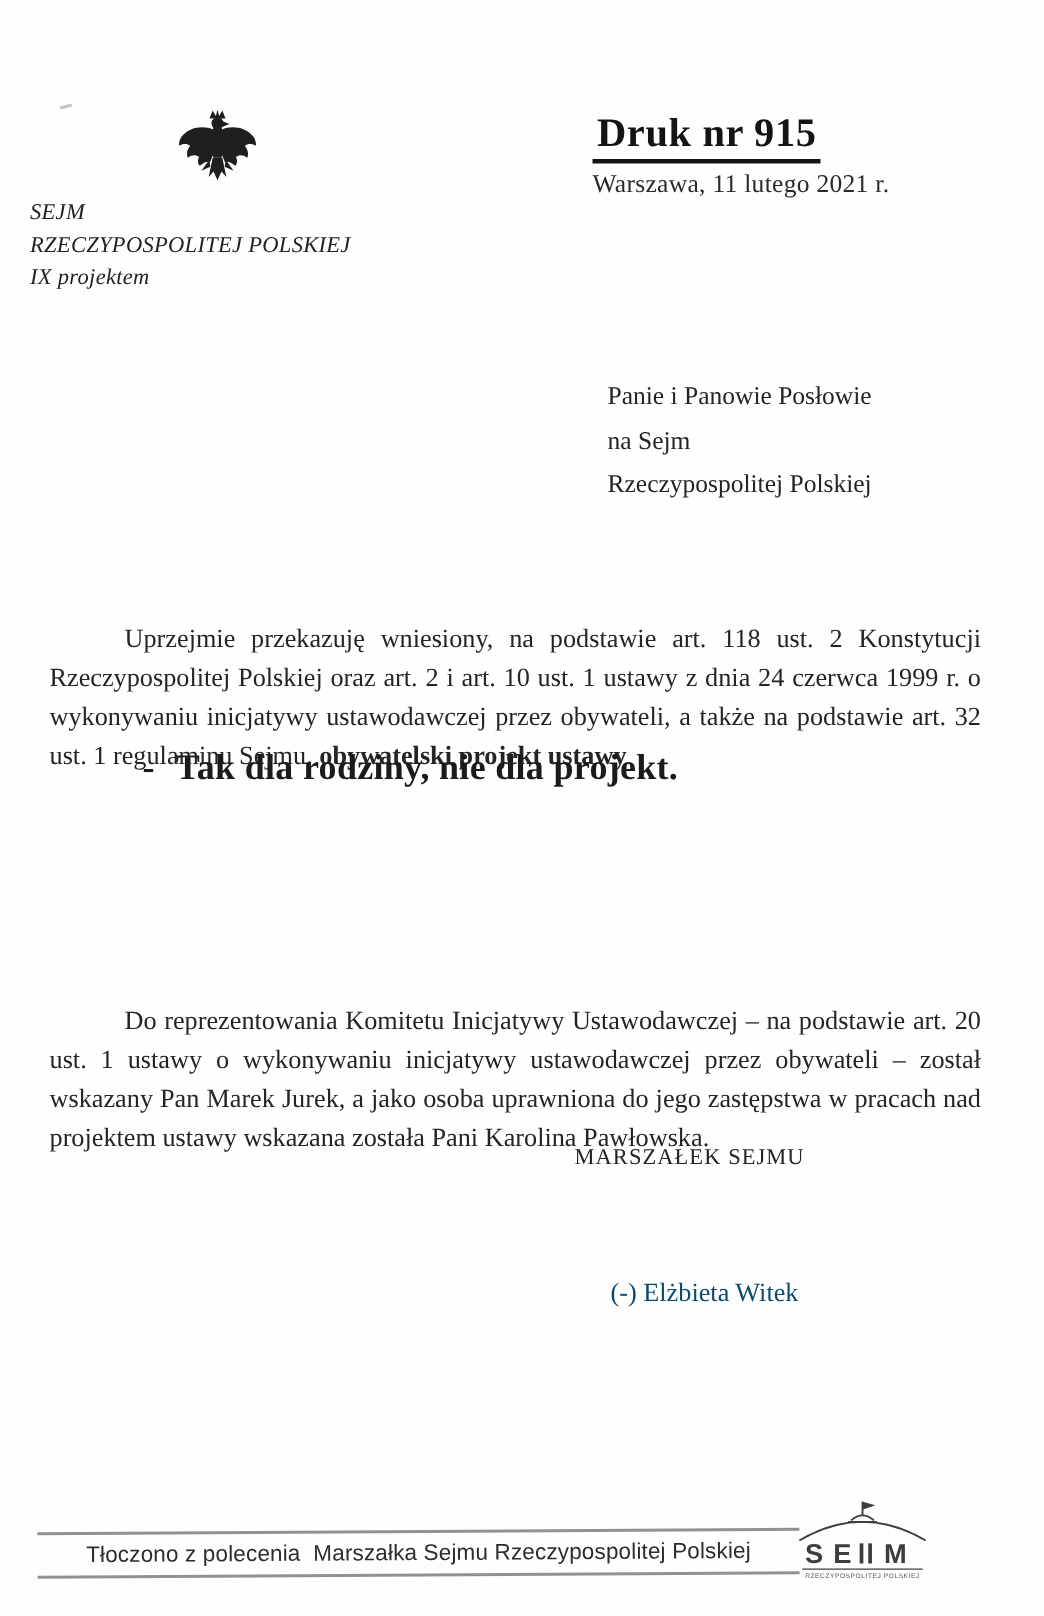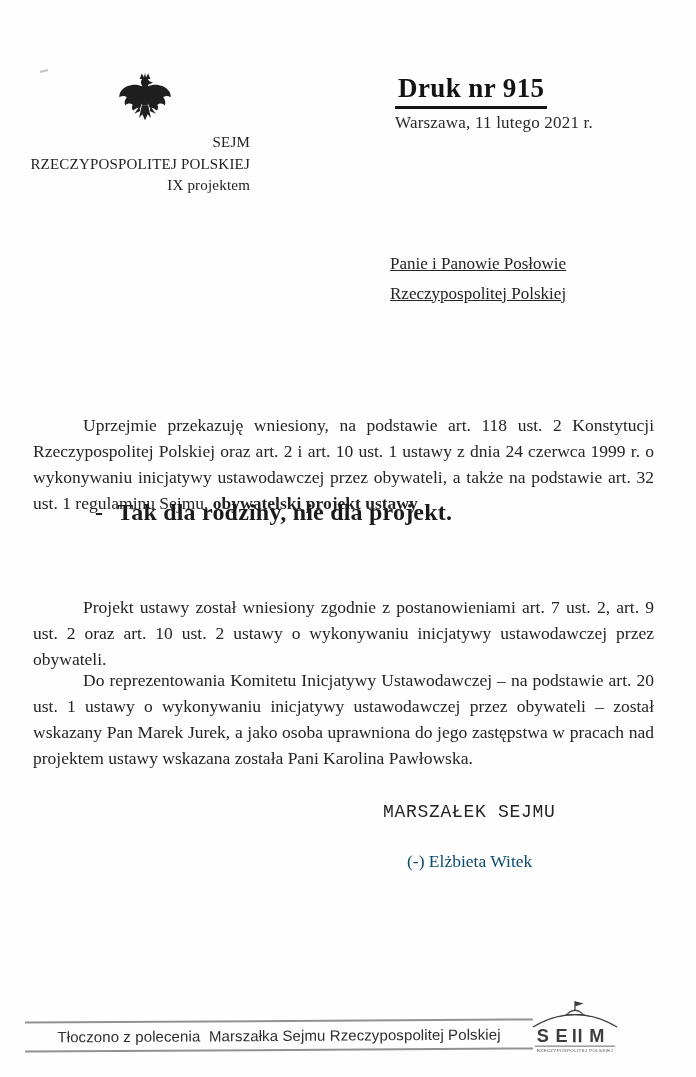--- a/index.html
+++ b/index.html
@@ -8,40 +8,40 @@
     font-family:"Liberation Serif",serif;color:#262626;overflow:hidden;
   }
   .abs{position:absolute;}
   .b{font-weight:bold;}
 
   
   .speck{left:40px;top:70px;width:8px;height:2px;background:#c4c4c4;transform:rotate(-14deg);}
 
   
   .emblem{left:117px;top:72px;width:56px;height:60px;}
-  .org{left:4px;top:132px;width:246px;text-align:right;font-size:15px;line-height:21.5px;color:#222;letter-spacing:.2px;}
+  .org{left:20px;top:132px;width:246px;text-align:left;font-size:15px;line-height:21.5px;color:#222;letter-spacing:.2px;font-style:italic;}
 
   
   .hdr-right{left:395px;top:73px;width:212px;text-align:left;}
   .doc-number{display:inline-block;font-weight:bold;font-size:27px;color:#141414;border-bottom:3px solid #141414;padding:0 3px 2px 3px;letter-spacing:.4px;}
   .dateline{font-size:17px;margin-top:4px;color:#2a2a2a;letter-spacing:.2px;}
 
   
-  .addressee{left:390px;top:249px;font-size:17px;line-height:29.5px;color:#242424;text-decoration:underline;}
+  .addressee{left:405px;top:249px;font-size:17px;line-height:29.5px;color:#242424;}
 
   
   .para{left:33px;width:621px;font-size:17.5px;line-height:26px;text-align:justify;text-indent:50px;color:#242424;margin-top:24px;}
   .para1{top:388px;}
   .para2{top:570px;}
   .para3{top:643px;}
 
   .title-row{left:95px;top:499px;display:flex;gap:14px;font-size:24px;font-weight:bold;color:#1b1b1b;letter-spacing:.2px;}
 
   
-  .sig-role{left:383px;top:802px;font-size:18px;letter-spacing:.7px;color:#242424;font-family:Liberation Mono, monospace;}
+  .sig-role{left:383px;top:764px;font-size:15px;letter-spacing:.7px;color:#242424;}
   .sig-name{left:407px;top:851px;font-size:17.5px;color:#0c4a6e;}
 
   
   .footer-band{
     left:25px;top:1020px;width:508px;height:27px;
     border-top:2px solid #919191;border-bottom:2px solid #919191;
     display:flex;align-items:center;justify-content:center;
     transform:rotate(-0.35deg);
     font-family:"Liberation Sans",sans-serif;font-size:15px;color:#2d2d2d;
     white-space:pre-wrap;letter-spacing:.1px;
@@ -75,31 +75,31 @@
     <div>IX projektem</div>
   </div>
 
   <div class="abs hdr-right">
     <span class="doc-number">Druk nr 915</span>
     <div class="dateline">Warszawa, 11 lutego 2021 r.</div>
   </div>
 
   <div class="abs addressee">
     <div>Panie i Panowie Posłowie</div>
+    <div>na Sejm</div>
     <div>Rzeczypospolitej Polskiej</div>
   </div>
 
   <p class="abs para para1"><span>Uprzejmie przekazuję wniesiony, na podstawie art. 118 ust. 2 Konstytucji Rzeczypospolitej Polskiej oraz art. 2 i art. 10 ust. 1 ustawy z dnia 24 czerwca 1999 r. o wykonywaniu inicjatywy ustawodawczej przez obywateli, a także na podstawie art. 32 ust. 1 regulaminu Sejmu, </span><span class="b">obywatelski projekt ustawy</span></p>
 
   <div class="abs title-row">
     <span>-</span>
     <span>Tak dla rodziny, nie dla projekt.</span>
   </div>
 
-  <p class="abs para para2">Projekt ustawy został wniesiony zgodnie z postanowieniami art. 7 ust. 2, art. 9 ust. 2 oraz art. 10 ust. 2 ustawy o wykonywaniu inicjatywy ustawodawczej przez obywateli.</p>
 
   <p class="abs para para3">Do reprezentowania Komitetu Inicjatywy Ustawodawczej – na podstawie art. 20 ust. 1 ustawy o wykonywaniu inicjatywy ustawodawczej przez obywateli – został wskazany Pan Marek Jurek, a jako osoba uprawniona do jego zastępstwa w pracach nad projektem ustawy wskazana została Pani Karolina Pawłowska.</p>
 
   <div class="abs sig-role">MARSZAŁEK SEJMU</div>
   <div class="abs sig-name">(-) Elżbieta Witek</div>
 
   <div class="abs footer-band">
     <span>Tłoczono z polecenia  Marszałka Sejmu Rzeczypospolitej Polskiej</span>
   </div>
 

